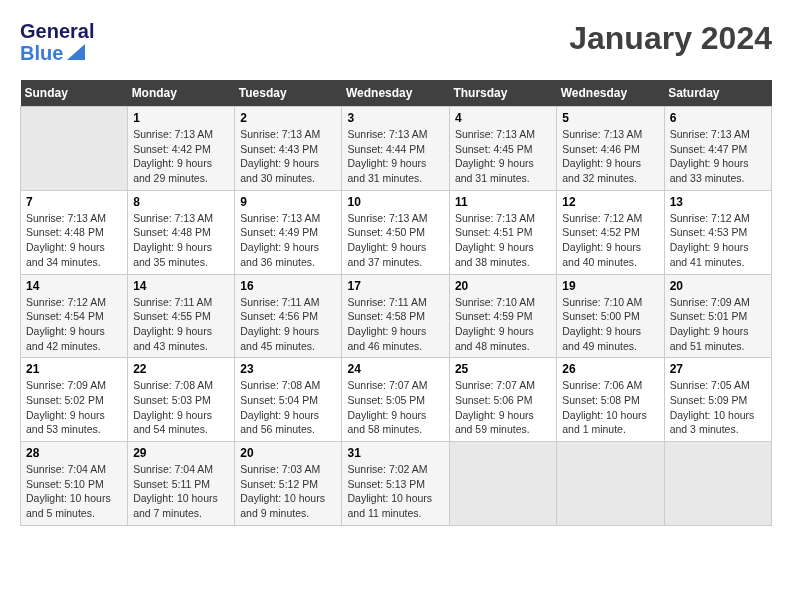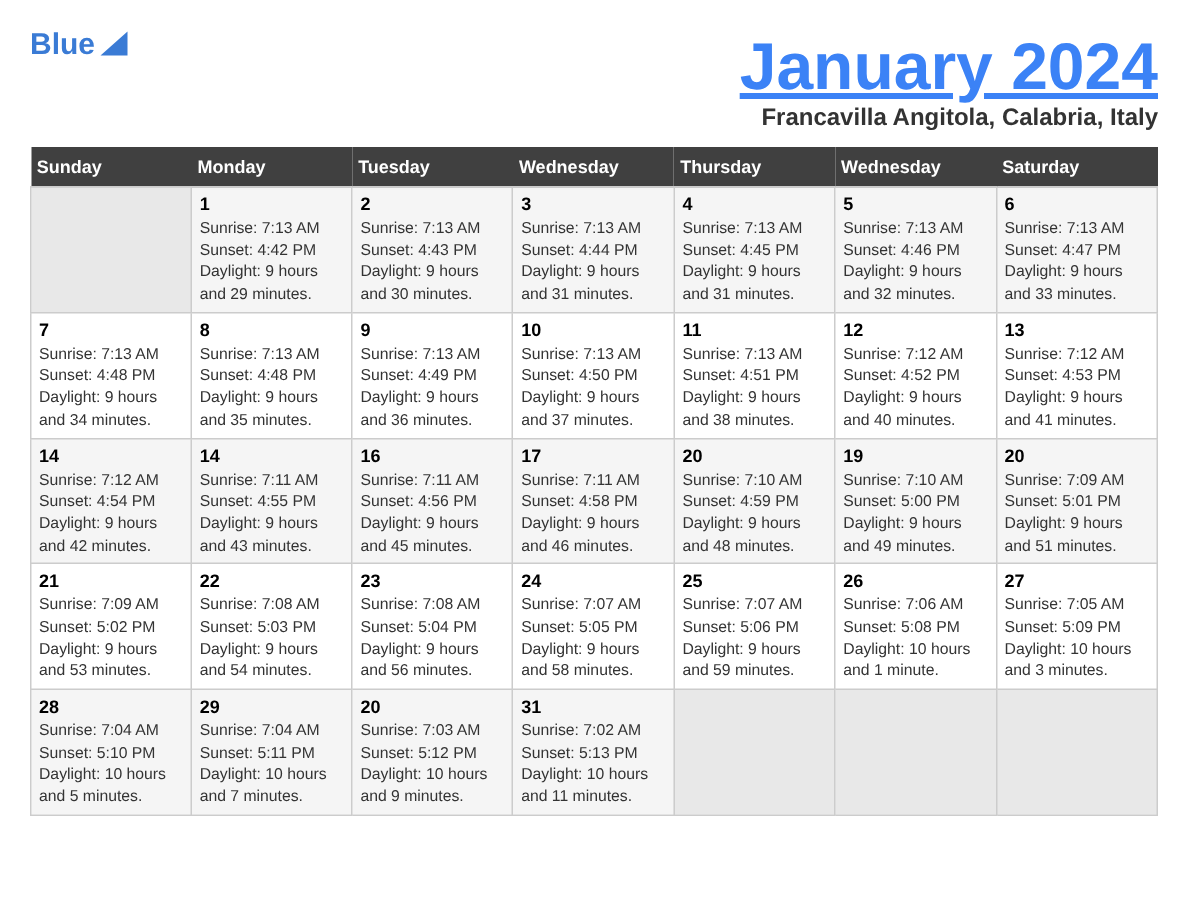--- a/index.html
+++ b/index.html
@@ -13,24 +13,23 @@
     .header {
       display: flex;
       justify-content: space-between;
       align-items: flex-start;
       margin-bottom: 10px;
     }
     .title-section {
       text-align: right;
     }
     .month-title {
-      font-size: 44px;
-      font-weight: bold;
-      color: #3b82f6;
-      text-decoration: underline;
+      font-size: 32px;
+      font-weight: bold;
+      color: #404040;
     }
     .location-title {
       font-size: 16px;
       color: #333;
       font-weight: bold;
     }
     table {
       width: 100%;
       border-collapse: collapse;
       font-size: 11px;
@@ -88,31 +87,31 @@
       display: block;
       line-height: 1;
     }
   </style>
 </head>
 <body>
 
 <div class="header">
   <div class="logo-wrapper">
     <div class="logo-img">
+      <span class="logo-general">General</span>
       <span style="display:flex;align-items:center;">
         <span class="logo-blue">Blue</span>
         <svg width="22" height="22" viewBox="0 0 22 22" style="margin-left:2px;margin-top:-4px;">
           <polygon points="2,20 20,20 20,4" fill="#3a7bd5"></polygon>
         </svg>
       </span>
     </div>
   </div>
   <div class="title-section">
     <div class="month-title">January 2024</div>
-    <div class="location-title">Francavilla Angitola, Calabria, Italy</div>
   </div>
 </div>
 
 <table>
   <thead>
     <tr>
     <th>Sunday</th>
         <th>Monday</th>
         <th>Tuesday</th>
         <th>Wednesday</th>

